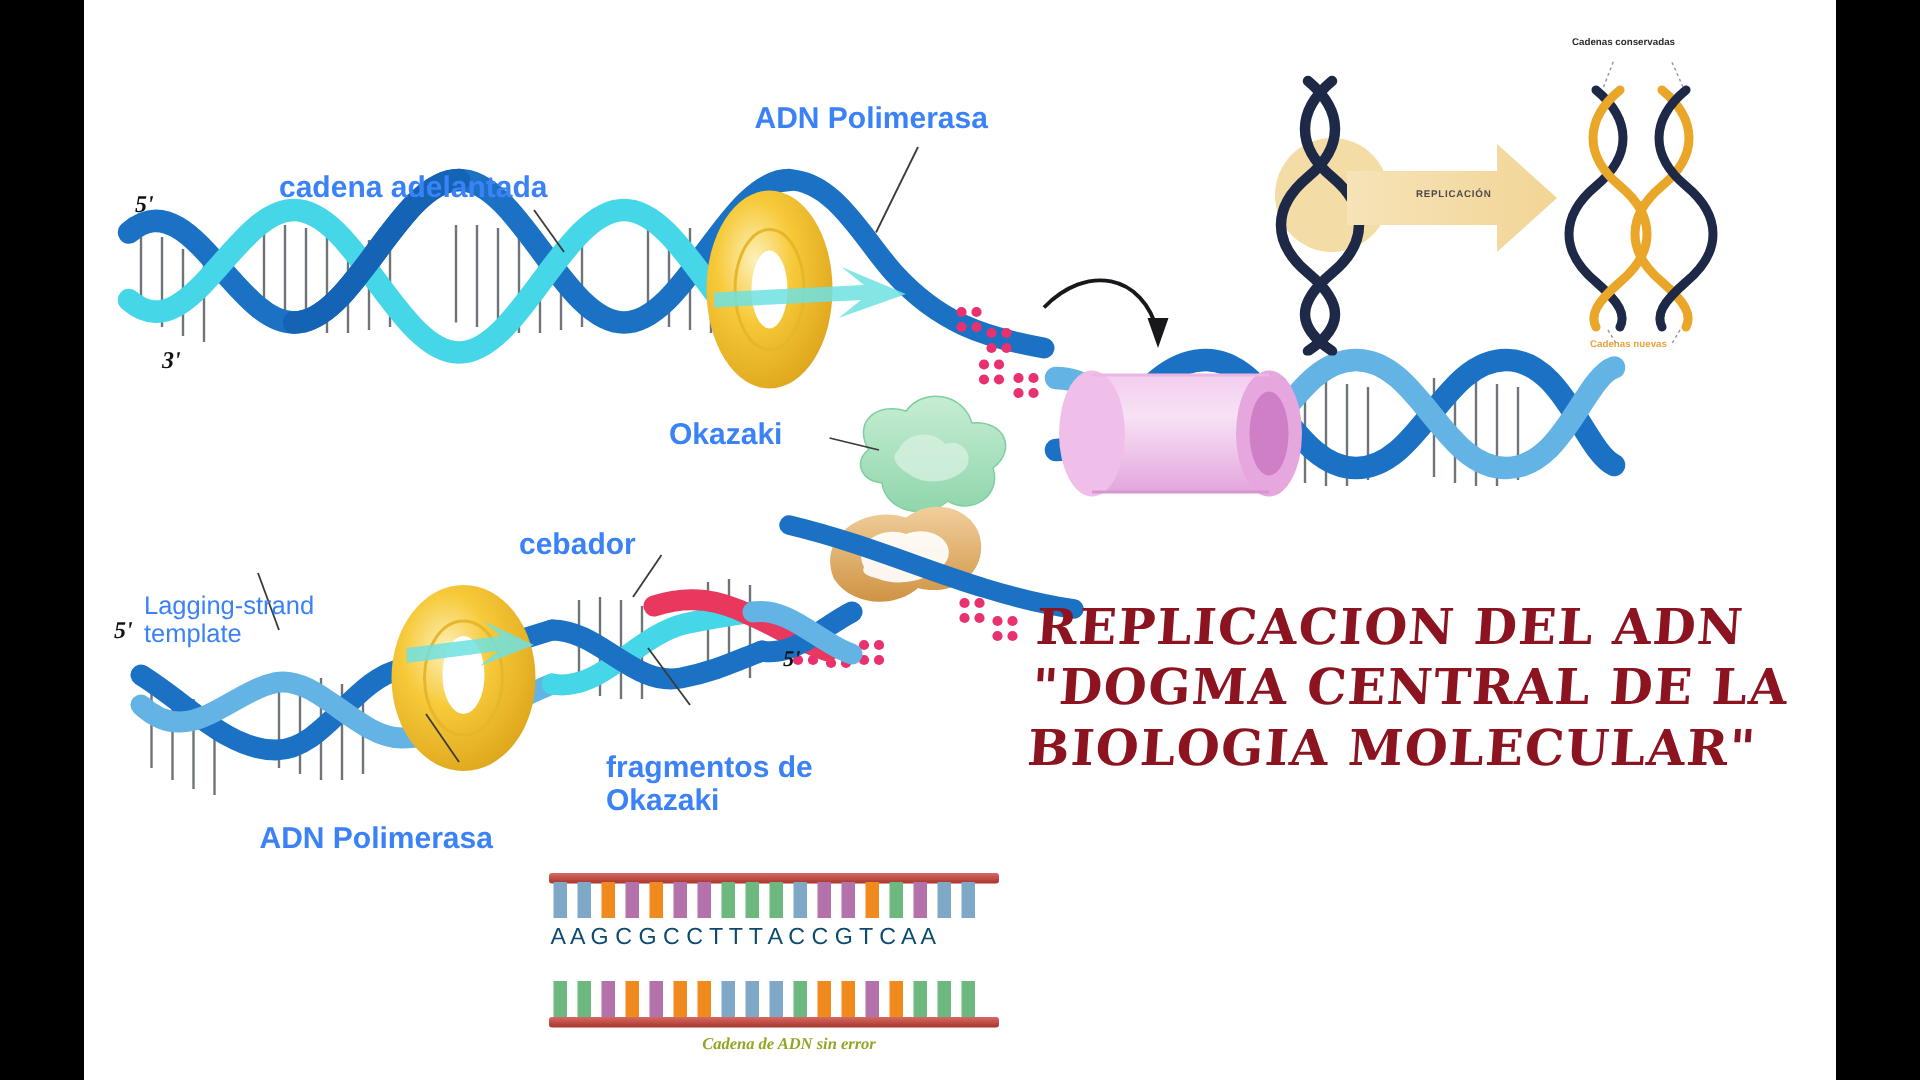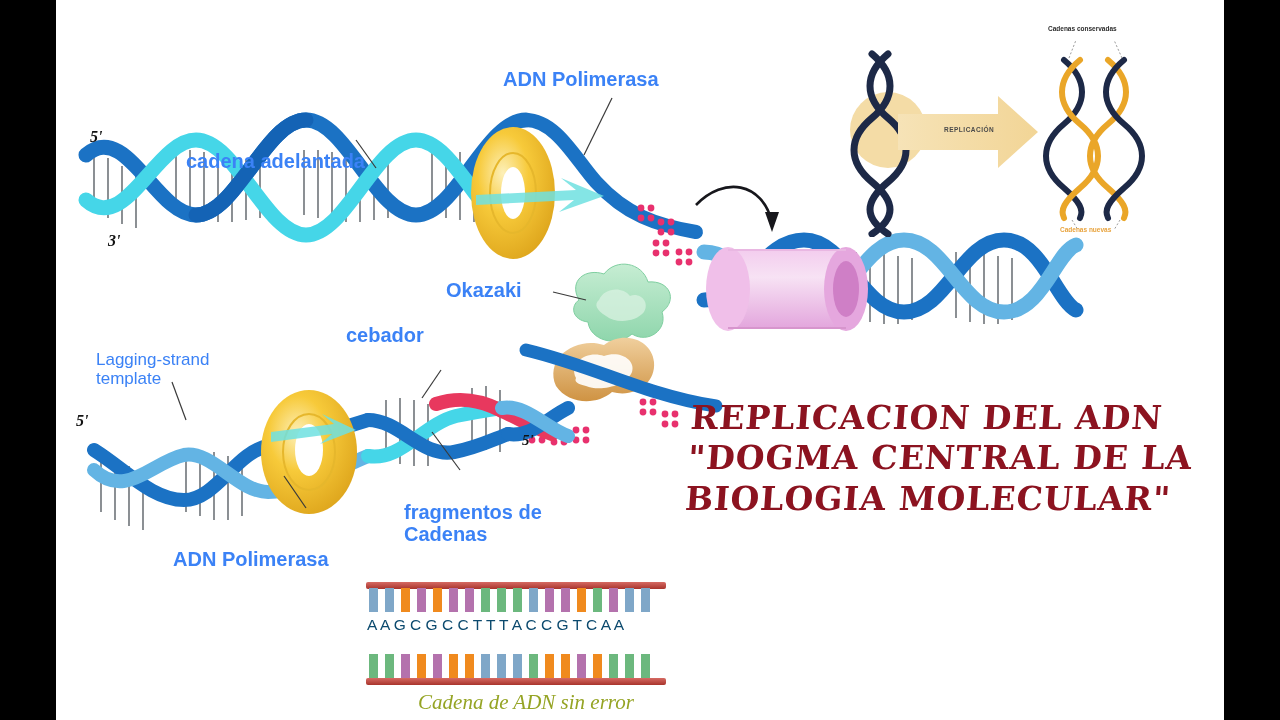--- a/index.html
+++ b/index.html
@@ -20,21 +20,21 @@
   .abs{position:absolute;}
   
   .lbl{
     position:absolute;
     font-family:"Liberation Sans", sans-serif;
     color:#3b82f6;
     font-weight:bold;
     white-space:pre;
     line-height:1.12;
   }
-  .lbl.thin{font-weight:normal;}
+  .lbl.thin{font-weight:normal;margin-top:44px;}
   .prime{
     position:absolute;font-family:"Liberation Serif", serif;
     font-style:italic;font-weight:bold;color:#111;
   }
   
   #title-block{
     position:absolute;left:632px;top:398px;width:520px;
     font-family:"DejaVu Serif", serif;
     color:#8c1320;
     font-weight:bold;
@@ -61,22 +61,22 @@
   .seq-letters{
     position:absolute;left:0;width:300px;
     font-family:"Liberation Sans",sans-serif;
     font-size:15.5px;color:#0c4a6e;
     letter-spacing:0px;
     white-space:pre;
     text-align:justify;
   }
   .seq-caption{
     position:absolute;left:0;width:330px;text-align:center;top:97px;
-    font-family:"Liberation Serif",serif;font-style:italic;font-weight:normal;
-    font-size:21px;color:#95a424;
+    font-family:"Liberation Serif",serif;font-style:italic;font-weight:bold;
+    font-size:11px;color:#95a424;
   }
   .rail{position:absolute;left:5px;width:300px;height:7px;
         background:linear-gradient(#d66a63,#a8342c);border-radius:2px;}
 </style>
 </head>
 <body>
 
 <div id="stage">
 
   <div id="pillar-left"></div>
@@ -277,33 +277,33 @@
         <line x1="300" y1="140" x2="320" y2="168"></line>
         <line x1="556" y1="98" x2="528" y2="155"></line>
         <line x1="497" y1="292" x2="530" y2="300"></line>
         <line x1="116" y1="382" x2="130" y2="420"></line>
         <line x1="385" y1="370" x2="366" y2="398"></line>
         <line x1="250" y1="508" x2="228" y2="476"></line>
         <line x1="404" y1="470" x2="376" y2="432"></line>
       </g>
     </svg>
 
-    <div class="lbl" style="left:130px;top:114px;font-size:20px;margin-top:36px;">cadena adelantada</div>
+    <div class="lbl" style="left:130px;top:114px;font-size:20px;">cadena adelantada</div>
 
     <div class="lbl" style="left:447px;top:68px;font-size:20px;">ADN Polimerasa</div>
 
     <div class="lbl" style="left:390px;top:279px;font-size:20px;">Okazaki</div>
 
     <div class="lbl thin" style="left:40px;top:350px;font-size:17px;">Lagging-strand
 template</div>
 
-    <div class="lbl" style="left:290px;top:324px;font-size:20px;">cebador</div>
+    <div class="lbl" style="left:290px;top:352px;font-size:20px;">cebador</div>
 
     <div class="lbl" style="left:348px;top:501px;font-size:20px;">fragmentos de
-Cadenas</div>
+Okazaki</div>
 
     <div class="lbl" style="left:117px;top:548px;font-size:20px;">ADN Polimerasa</div>
 
     <div class="prime" style="left:34px;top:128px;font-size:16px;">5'</div>
     <div class="prime" style="left:52px;top:232px;font-size:16px;">3'</div>
     <div class="prime" style="left:20px;top:412px;font-size:16px;">5'</div>
     <div class="prime" style="left:466px;top:432px;font-size:15px;">5'</div>
 
     <div id="inset">
       <svg width="340" height="215">

